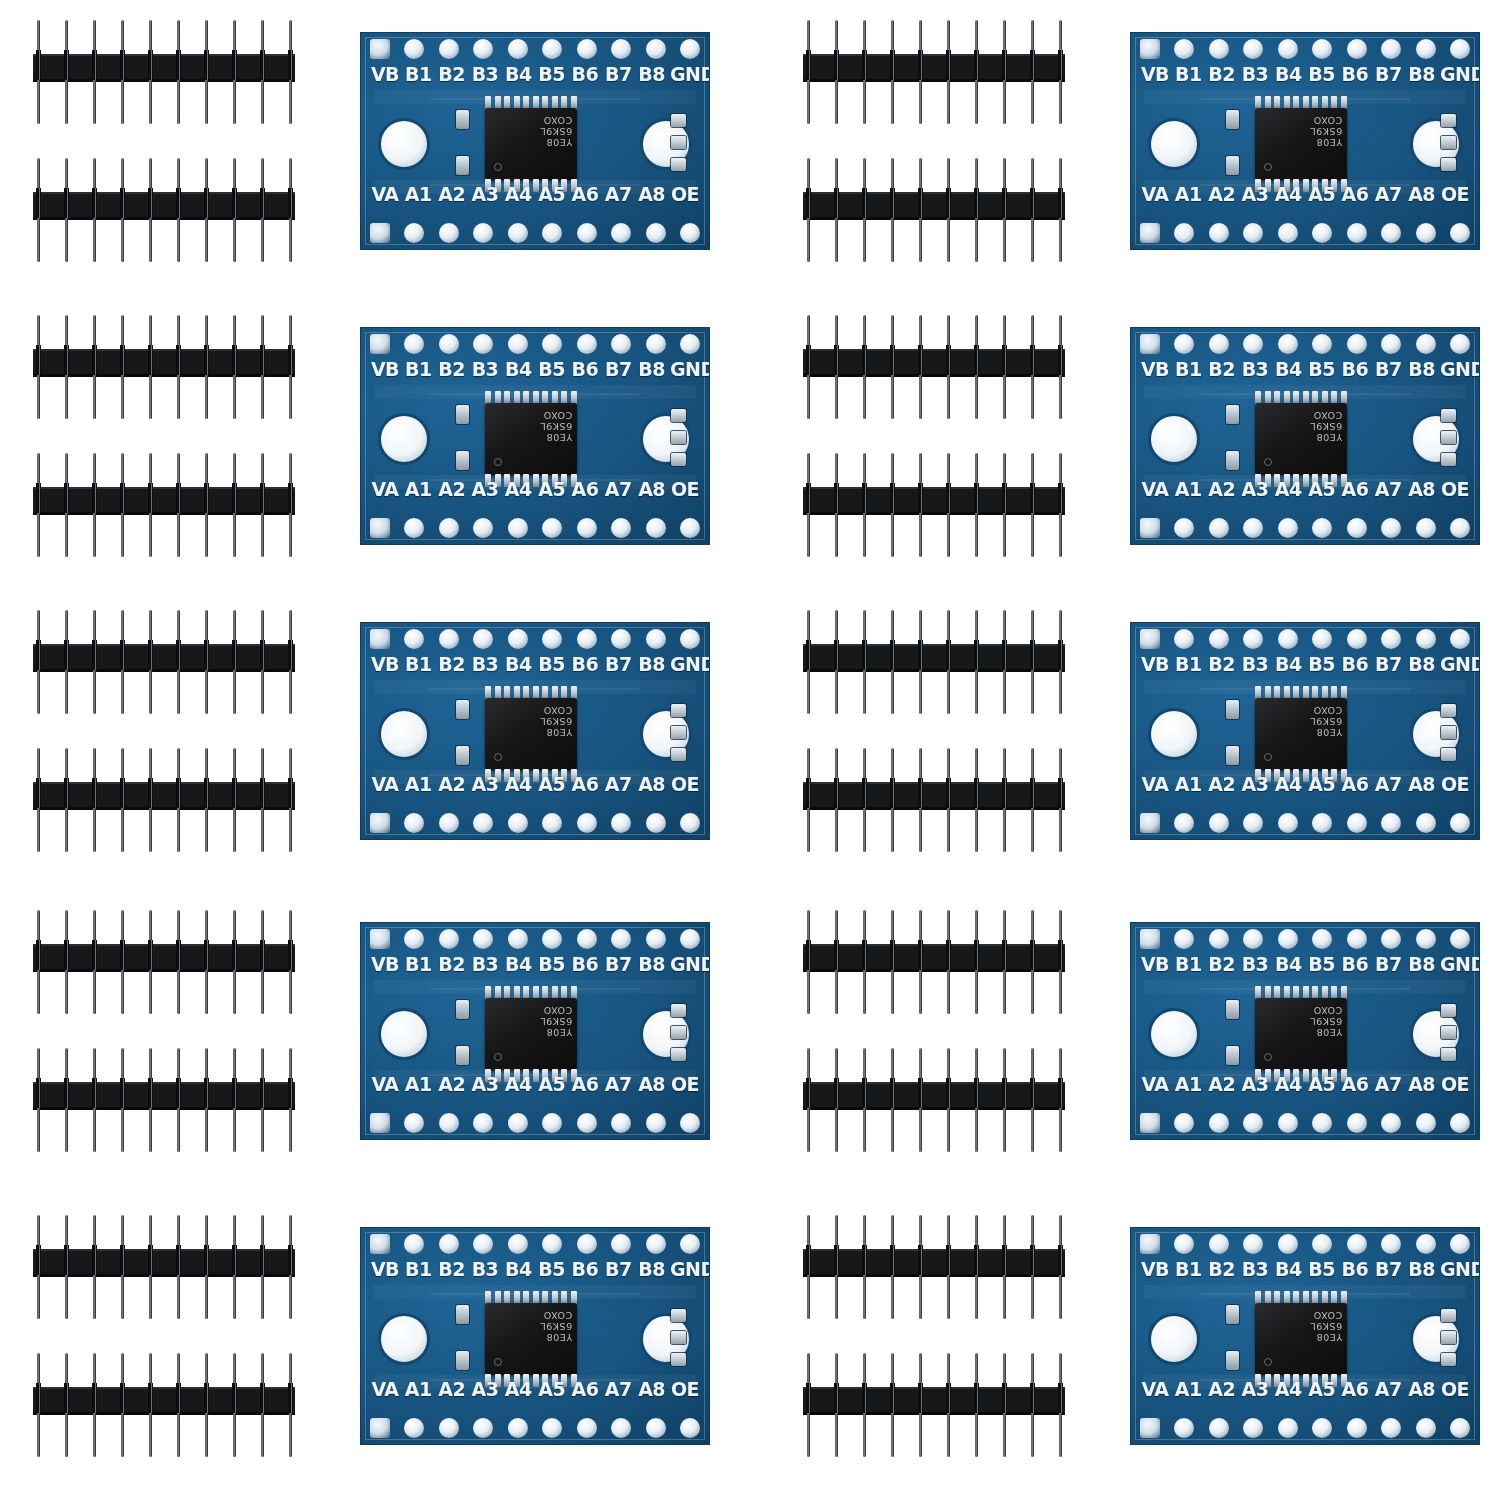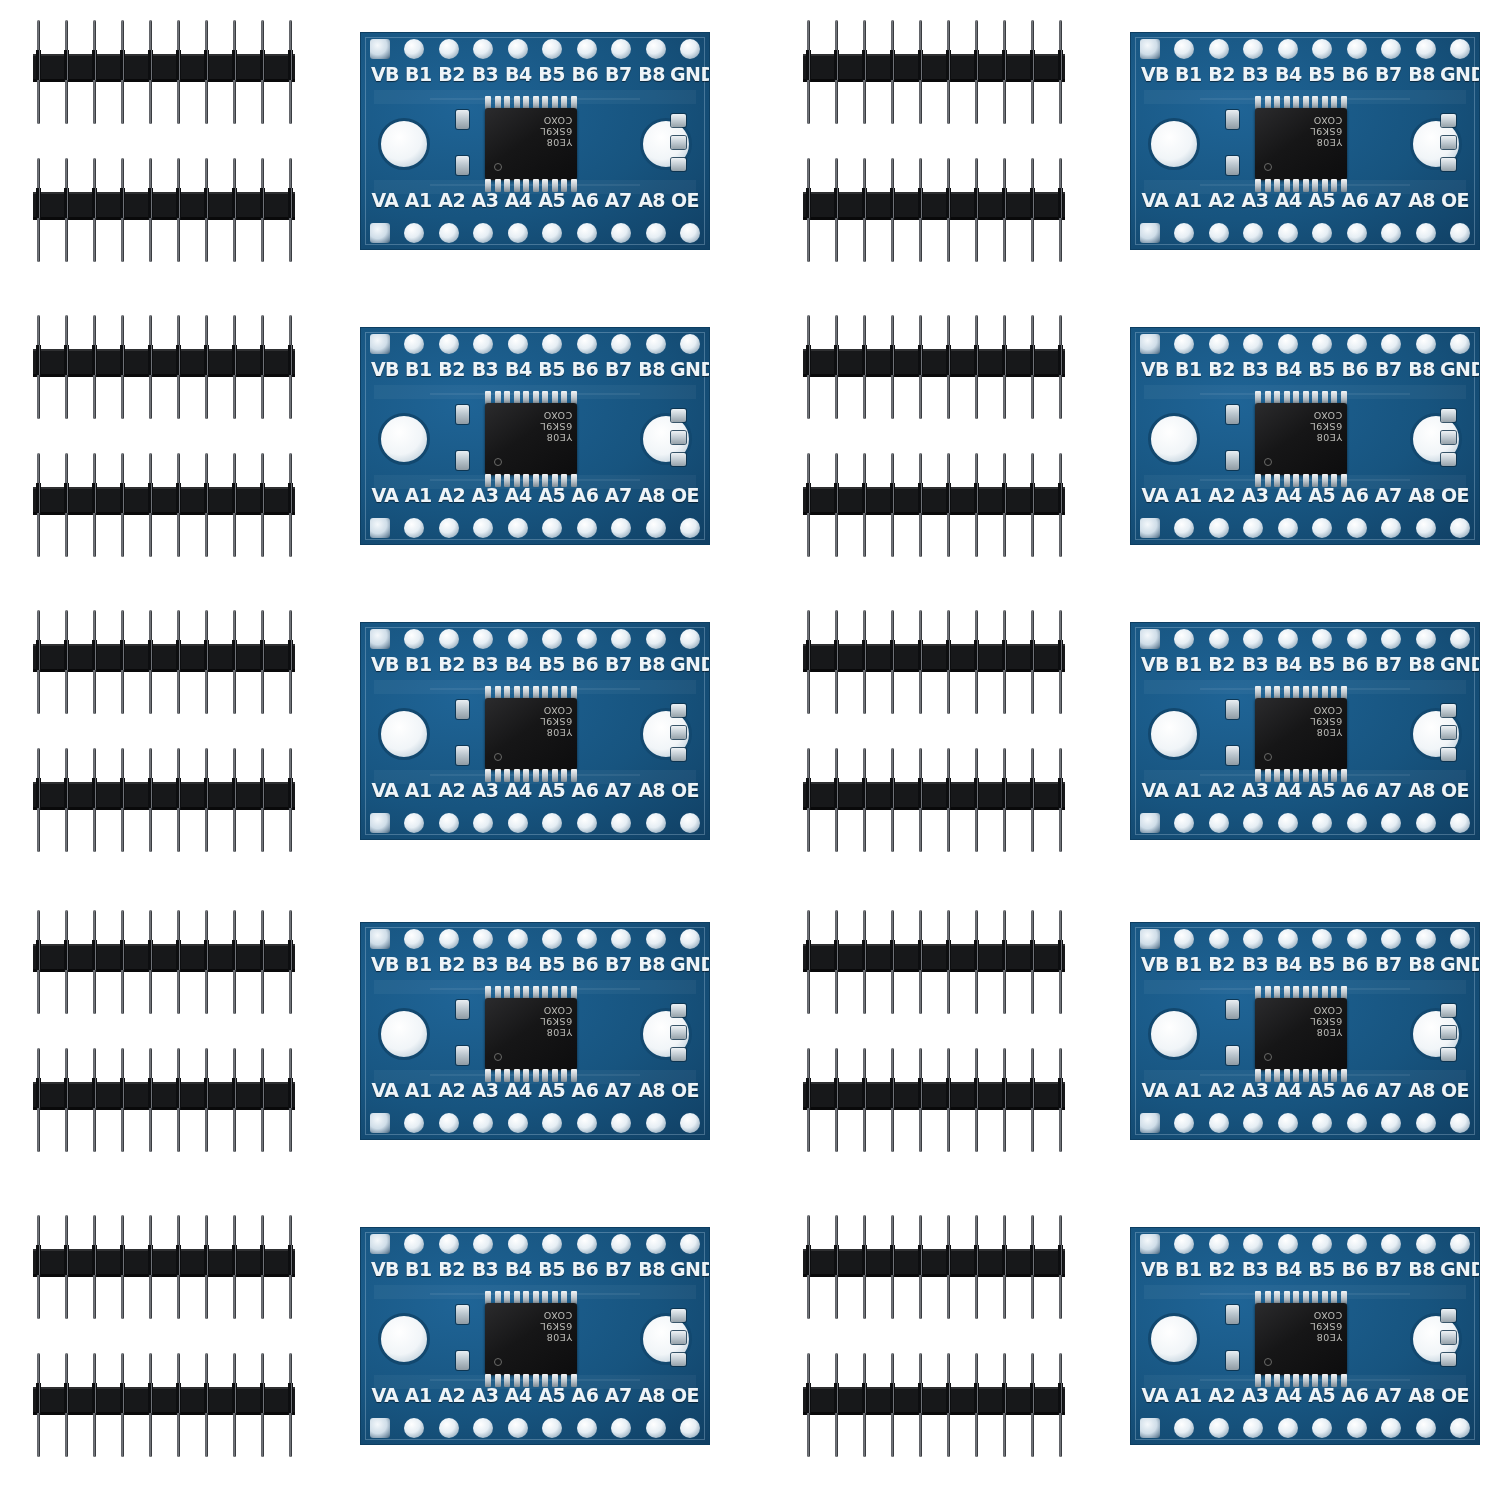--- a/index.html
+++ b/index.html
@@ -75,21 +75,21 @@
 
   
   .lblrow{
     position:absolute;left:10px;right:10px;height:24px;
     display:flex;justify-content:space-between;align-items:center;
     color:#eef4f8;font-weight:700;letter-spacing:-0.5px;
     font-size:19px;font-family:"DejaVu Sans",sans-serif;
     text-shadow:0 1px 1px rgba(0,0,0,.55);
   }
   .lblrow.top{top:30px;}
-  .lblrow.bot{bottom:38px;align-items:center;}
+  .lblrow.bot{bottom:44px;align-items:center;}
   .lblrow span{display:block;text-align:center;width:30px;}
 
   
   .mhole{
     position:absolute;width:46px;height:46px;border-radius:50%;
     background:radial-gradient(circle at 40% 35%,#ffffff 0%,#f1f5f8 55%,#c8d6e0 80%,#8fa6b6 100%);
     box-shadow:0 0 0 3px #0f4straight, 0 0 0 4px rgba(255,255,255,.35);
     border:3px solid #12486f;
   }
   .mhole.l{left:18px;top:86px;}

